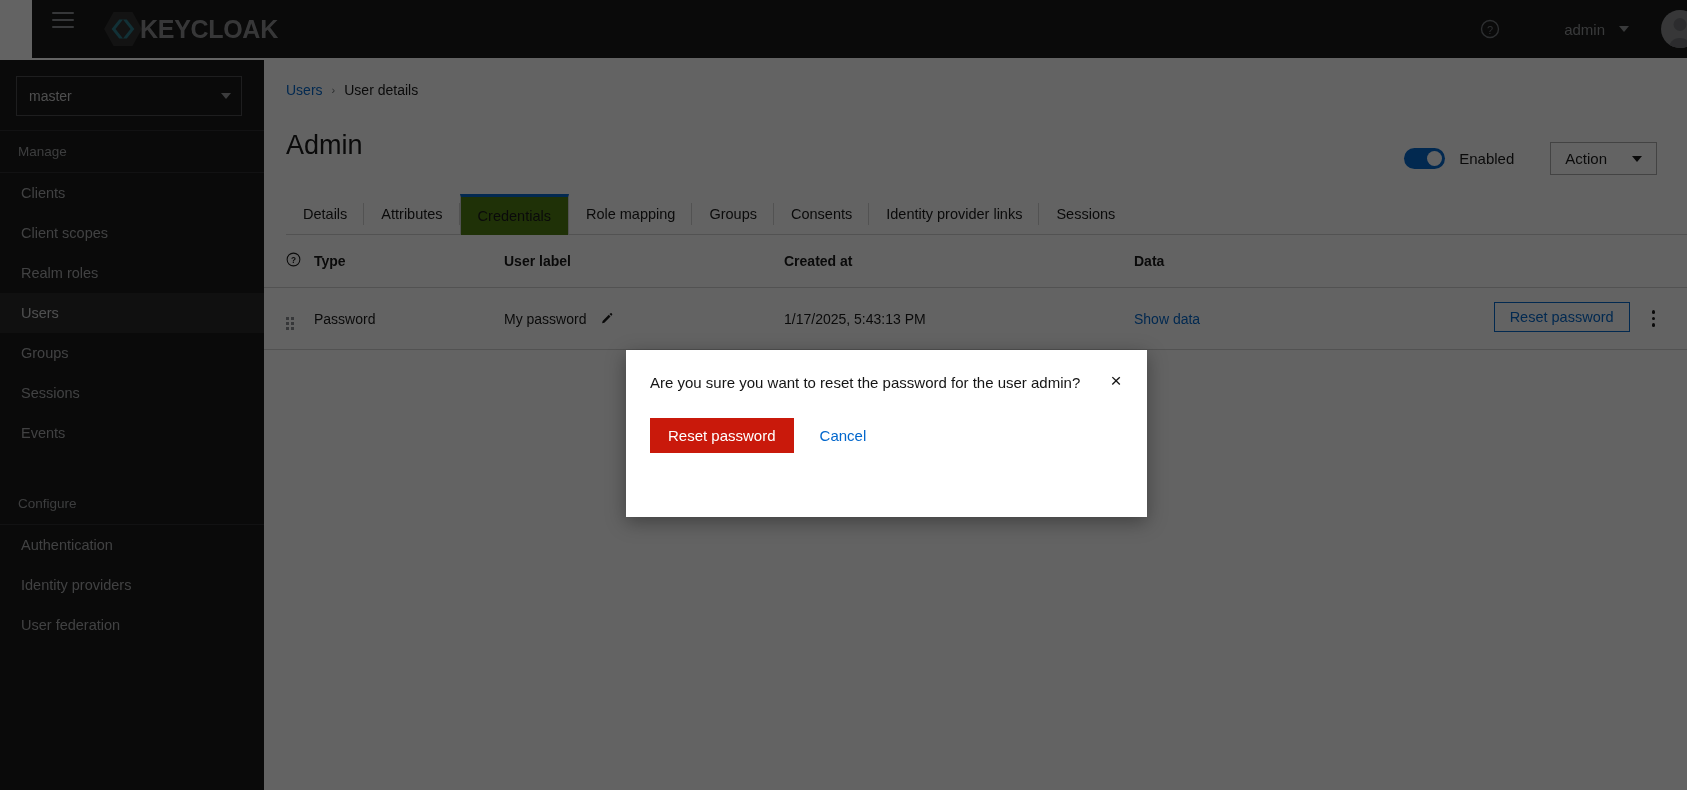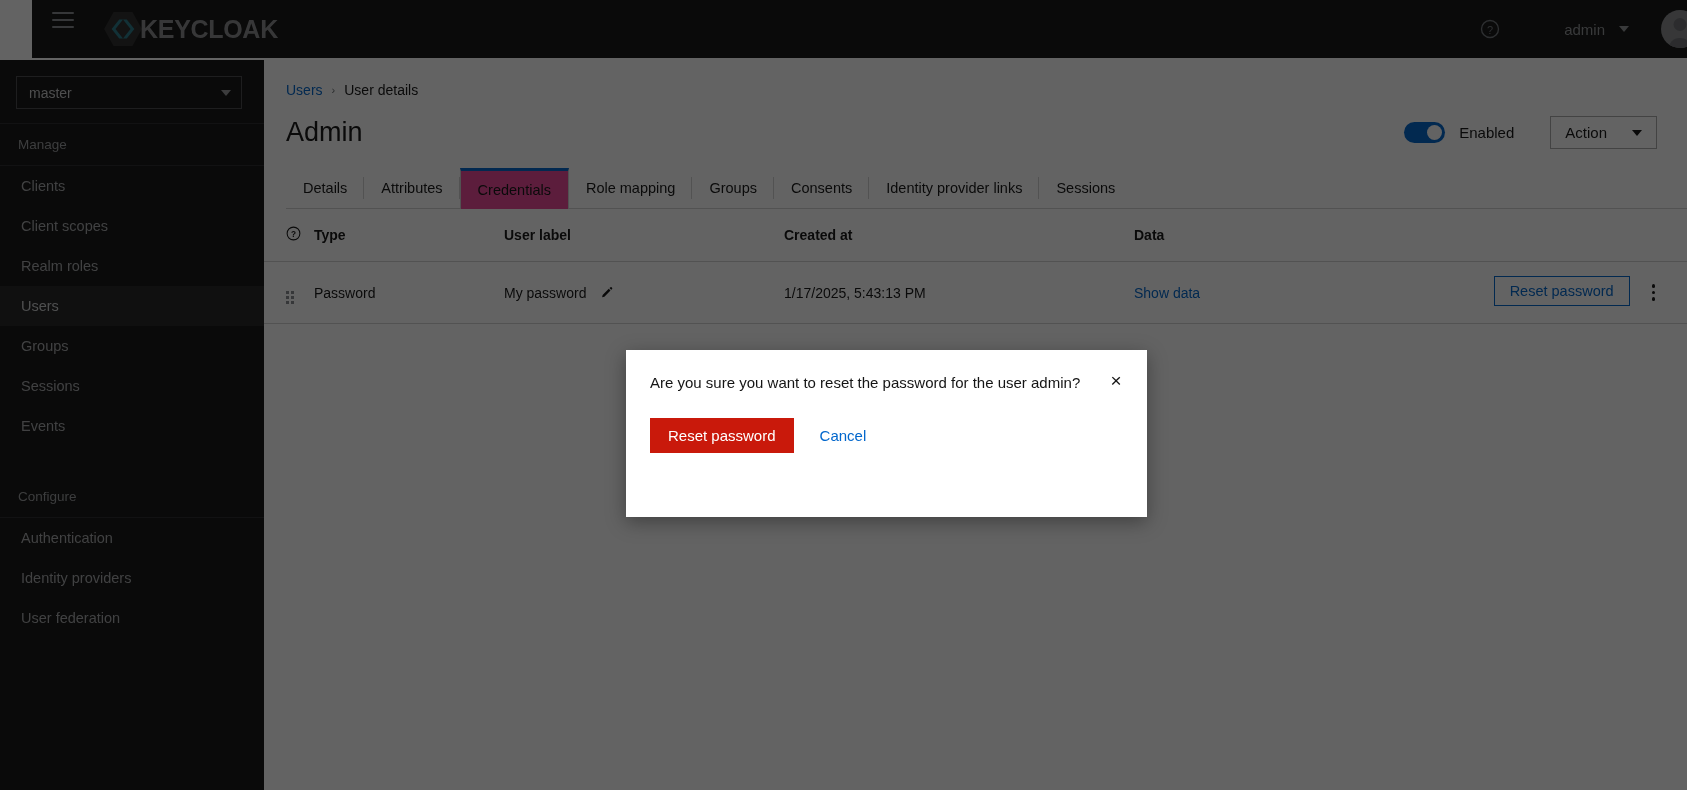--- a/index.html
+++ b/index.html
@@ -71,21 +71,21 @@
 
   
   .sidebar {
     position: absolute; top: 60px; left: 0;
     width: 264px; height: 730px;
     background: #151515;
     z-index: 4;
   }
   .realm-select-wrap { padding: 16px 16px 14px 16px; }
   .realm-select {
-    width: 226px; height: 33px;
+    width: 226px; height: 40px;
     background: #151515; border: 1px solid #4a4b4d;
     display: flex; align-items: center; justify-content: space-between;
     padding: 0 10px 0 12px; cursor: pointer;
   }
   .realm-select .label { color: #c7c8c9; font-size: 14px; }
   .realm-select .caret {
     width: 0; height: 0; border-left: 5px solid transparent; border-right: 5px solid transparent;
     border-top: 6px solid #989a9c;
   }
   .nav-sep { height: 1px; background: #2b2c2e; }
@@ -116,21 +116,21 @@
   }
   .bc-link { color: #06c; cursor: pointer; text-decoration: none; }
   .bc-sep { color: #6a6e73; font-size: 11px; }
   .bc-current { color: #151515; }
 
   .page-head {
     display: flex; align-items: center;
     padding: 18px 30px 0 22px;
   }
   .page-title { font-size: 27px; color: #151515; font-weight: normal; margin: 0; }
-  .page-head-right { margin-left: auto; display: flex; align-items: center; gap: 18px; }
+  .page-head-right { margin-left: auto; display: flex; align-items: center; gap: 18px; margin-top: 26px; }
 
   .toggle {
     width: 41px; height: 21px; border-radius: 11px; background: #06c;
     position: relative; cursor: pointer;
   }
   .toggle::after {
     content: ""; position: absolute; top: 3px; right: 3px;
     width: 15px; height: 15px; border-radius: 50%; background: #fff;
   }
   .toggle-label { font-size: 15px; color: #151515; margin-left: -4px; }
@@ -158,21 +158,21 @@
     font-size: 14.5px; color: #151515; cursor: pointer;
     background: transparent; border: none;
     font-family: "Liberation Sans", sans-serif;
   }
   .tab::after {
     content: ""; position: absolute; right: 0; top: 9px; bottom: 9px;
     width: 1px; background: #d2d2d2;
   }
   .tab:last-child::after { display: none; }
   .tab.active {
-    background: #ec4899; border-top: 3px solid #06c;
+    background: #4d7c0f; border-top: 3px solid #06c;
     border-left: 1px solid #d2d2d2; border-right: 1px solid #d2d2d2;
     margin-bottom: -1px; height: 41px; font-weight: normal;
   }
   .tab.active::after { display: none; }
 
   
   .cred-table { width: 100%; border-collapse: collapse; }
   .cred-table th {
     text-align: left; font-size: 14px; color: #151515; font-weight: bold;
     padding: 17px 0 17px 0; border-bottom: 1px solid #d2d2d2;

